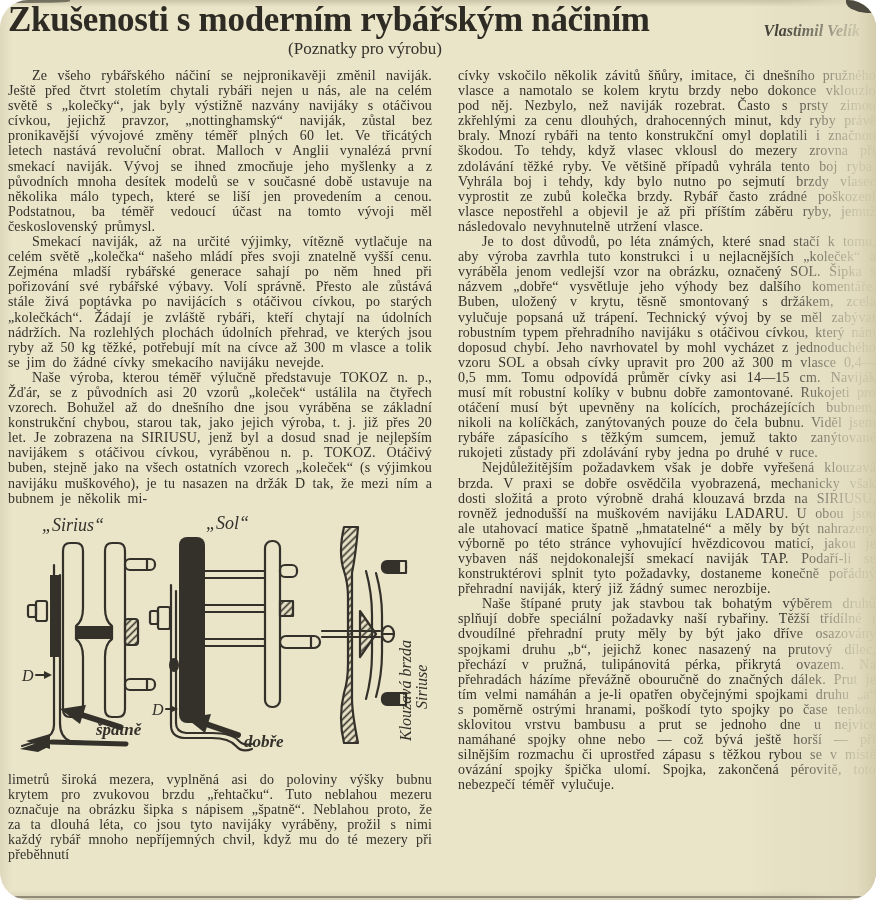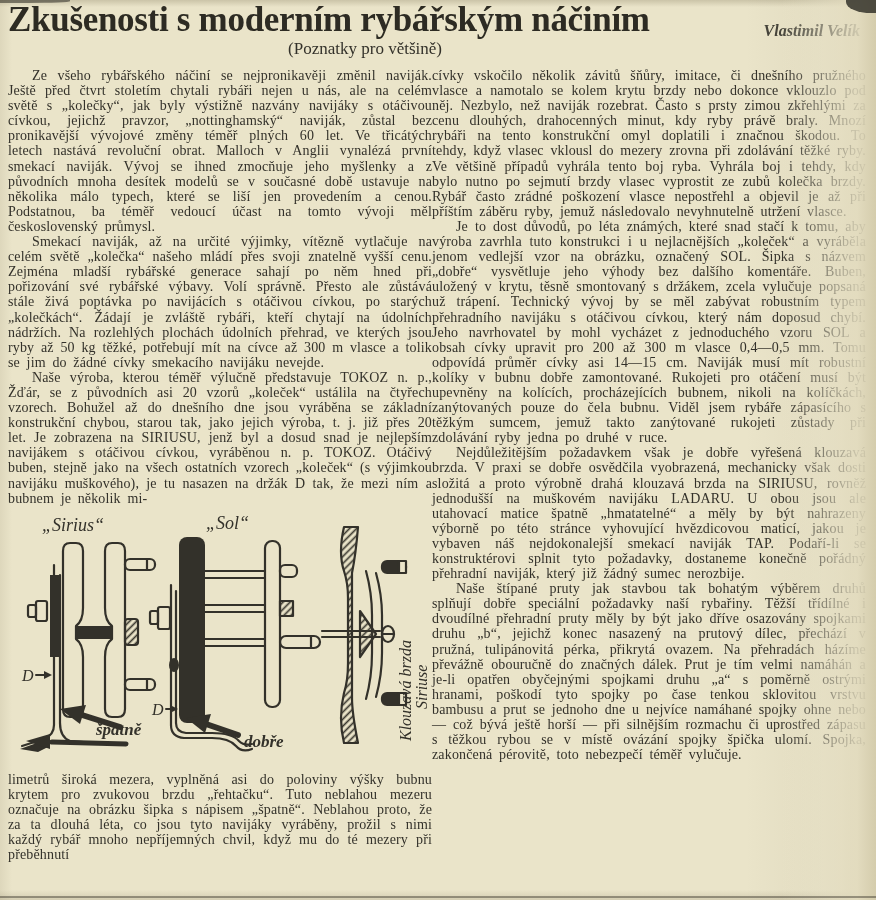--- a/index.html
+++ b/index.html
@@ -4,29 +4,29 @@
 <style>
   html,body { margin:0; padding:0; }
   .page {
     position:relative; width:876px; height:900px; overflow:hidden;
     background-color:#eae4c9;
     background-image:
       linear-gradient(180deg, rgba(110,100,70,0.25) 0px, rgba(110,100,70,0) 7px),
       linear-gradient(90deg, rgba(110,100,70,0.10) 0px, rgba(110,100,70,0) 12px),
       linear-gradient(270deg, rgba(120,110,80,0.30) 0px, rgba(130,120,90,0.10) 34px, rgba(120,110,80,0) 130px),
       linear-gradient(0deg, rgba(110,100,70,0.18) 0px, rgba(110,100,70,0) 10px);
-    font-family:"Liberation Serif", serif; color:#33312a;
+    font-family:"Liberation Serif", serif; color:#33312a;border-radius:28px;
   }
   .header { position:relative; height:66px; }
   .title { position:absolute; left:8px; top:0px; margin:0; font-size:35px; font-weight:bold;
            letter-spacing:-0.3px; white-space:nowrap; color:#2d2b23; }
   .author { position:absolute; right:16px; top:22px; font-style:italic; font-weight:bold;
             font-size:16px; color:#45433a; }
   .subtitle { position:absolute; left:0; top:39px; width:730px; text-align:center; font-size:17px; }
-  .columns { position:absolute; left:8px; top:68px; width:868px; display:flex; gap:0; }
+  .columns { position:absolute; left:8px; top:68px; width:868px; display:flex; gap:26px; }
   .col-left  { width:424px; }
   .col-right { width:434px; }
   p.body { margin:0; text-align:justify; font-size:14px; line-height:15.1px;
            word-spacing:3px; letter-spacing:0.15px; }
   p.indent { text-indent:24px; }
   figure.reels { margin:7px 0 17px 0; padding:0; height:242px; position:relative; }
   svg .art { stroke:#33312a; stroke-width:2.2; fill:none; stroke-linecap:round; stroke-linejoin:round; }
   svg text { fill:#33312a; stroke:none; font-family:"Liberation Serif", serif; }
   .fig-label { font-size:18px; font-style:italic; }
   .fig-anno  { font-size:17px; font-style:italic; font-weight:bold; }
@@ -43,21 +43,21 @@
                  background:rgba(55,52,42,0.45); z-index:7; }
 </style>
 </head>
 <body>
 
 <div class="page">
 
   <div class="header">
     <h1 class="title">Zkušenosti s moderním rybářským náčiním</h1>
     <div class="author">Vlastimil Velík</div>
-    <div class="subtitle">(Poznatky pro většině)</div>
+    <div class="subtitle">(Poznatky pro výrobu)</div>
   </div>
 
   <div class="columns">
 
     <div class="col-left">
       <p class="body indent">Ze všeho rybářského náčiní se nejpronikavěji změnil naviják. Ještě před čtvrt stoletím chytali rybáři nejen u nás, ale na celém světě s „kolečky“, jak byly výstižně nazvány navijáky s otáčivou cívkou, jejichž pravzor, „nottinghamský“ naviják, zůstal bez pronikavější vývojové změny téměř plných 60 let. Ve třicátých letech nastává revoluční obrat. Malloch v Anglii vynalézá první smekací naviják. Vývoj se ihned zmocňuje jeho myšlenky a z původních mnoha desítek modelů se v současné době ustavuje na několika málo typech, které se liší jen provedením a cenou. Podstatnou, ba téměř vedoucí účast na tomto vývoji měl československý průmysl.</p>
       <p class="body indent">Smekací naviják, až na určité výjimky, vítězně vytlačuje na celém světě „kolečka“ našeho mládí přes svoji znatelně vyšší cenu. Zejména mladší rybářské generace sahají po něm hned při pořizování své rybářské výbavy. Volí správně. Přesto ale zůstává stále živá poptávka po navijácích s otáčivou cívkou, po starých „kolečkách“. Žádají je zvláště rybáři, kteří chytají na údolních nádržích. Na rozlehlých plochách údolních přehrad, ve kterých jsou ryby až 50 kg těžké, potřebují mít na cívce až 300 m vlasce a tolik se jim do žádné cívky smekacího navijáku nevejde.</p>
       <p class="body indent">Naše výroba, kterou téměř výlučně představuje TOKOZ n. p., Žďár, se z původních asi 20 vzorů „koleček“ ustálila na čtyřech vzorech. Bohužel až do dnešního dne jsou vyráběna se základní konstrukční chybou, starou tak, jako jejich výroba, t. j. již přes 20 let. Je zobrazena na SIRIUSU, jenž byl a dosud snad je nejlepším navijákem s otáčivou cívkou, vyráběnou n. p. TOKOZ. Otáčivý buben, stejně jako na všech ostatních vzorech „koleček“ (s výjimkou navijáku muškového), je tu nasazen na držák D tak, že mezi ním a bubnem je několik mi-</p>
 
       <figure class="reels">

